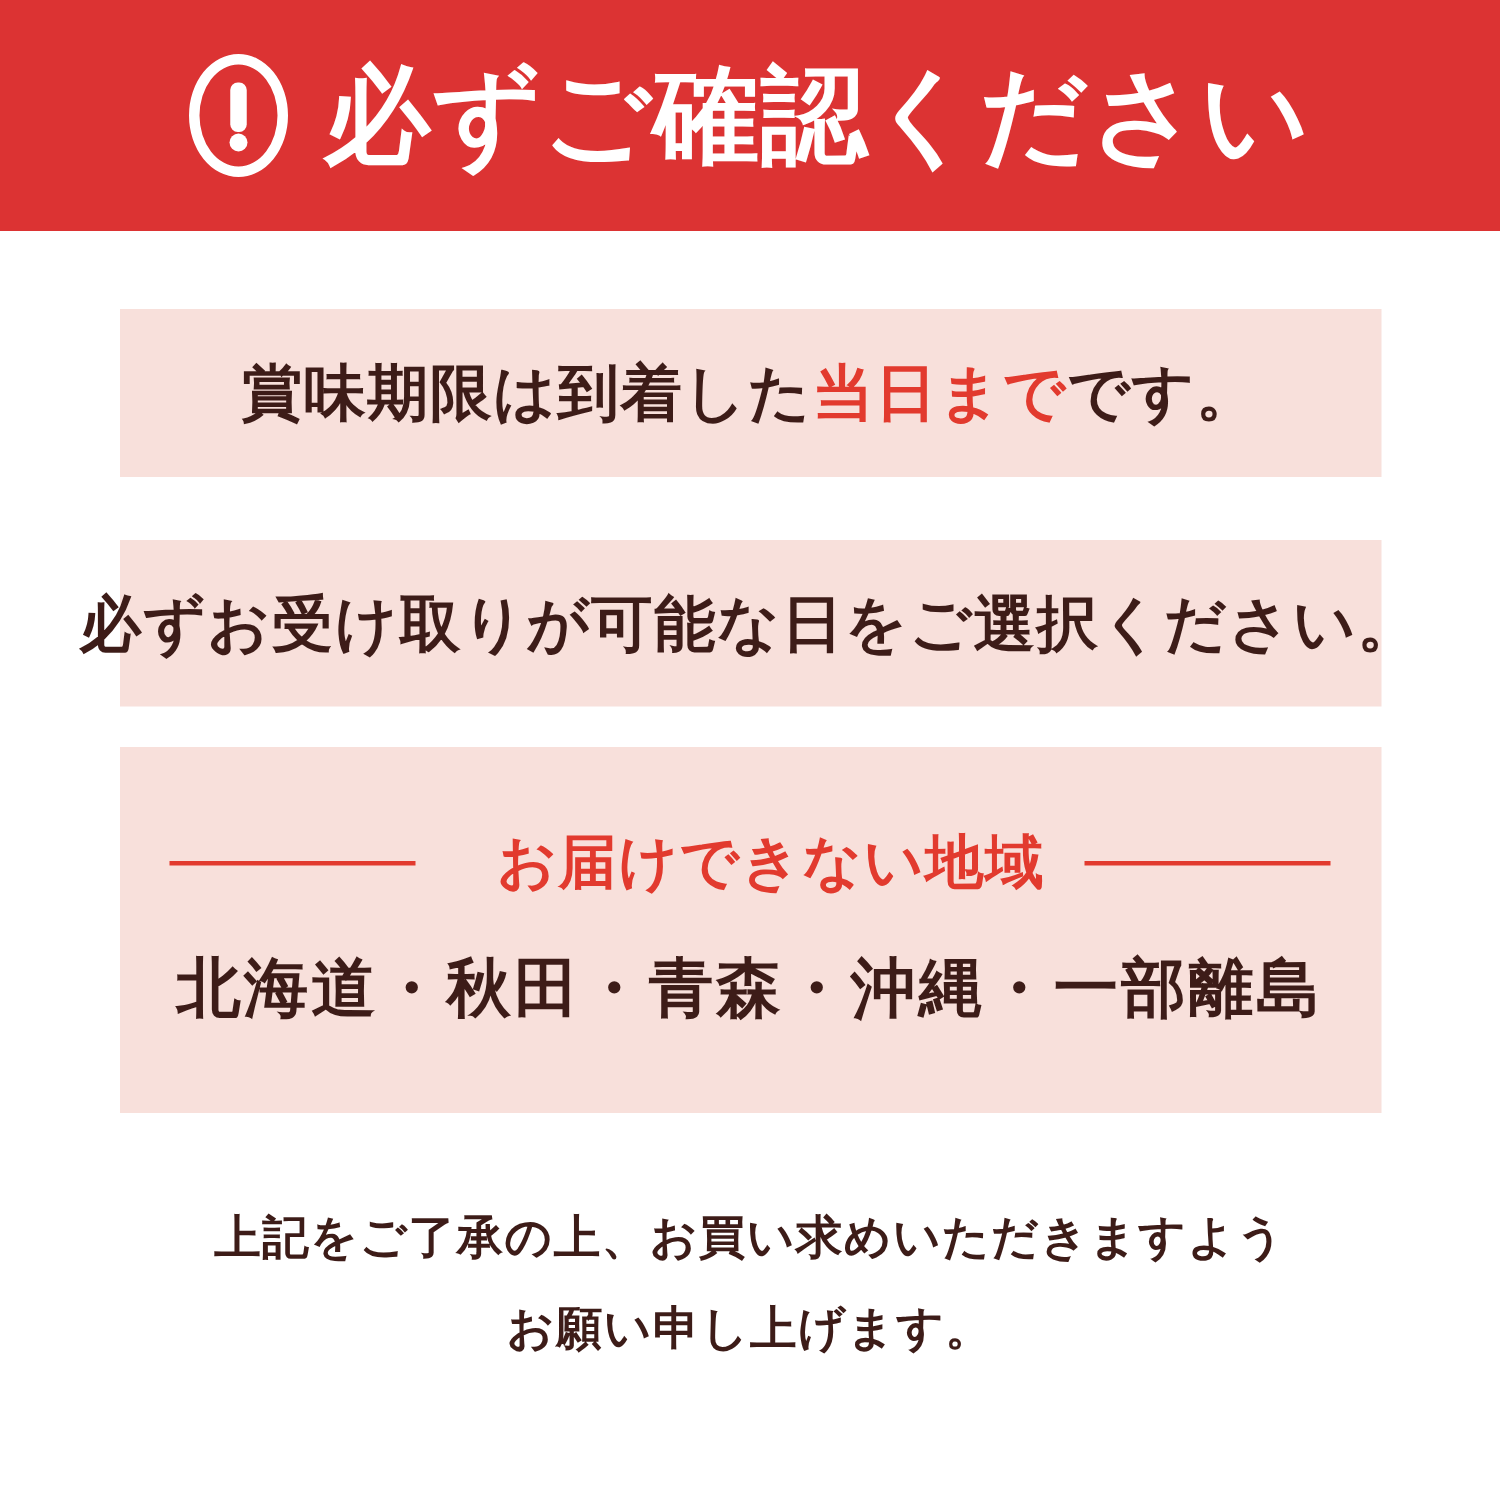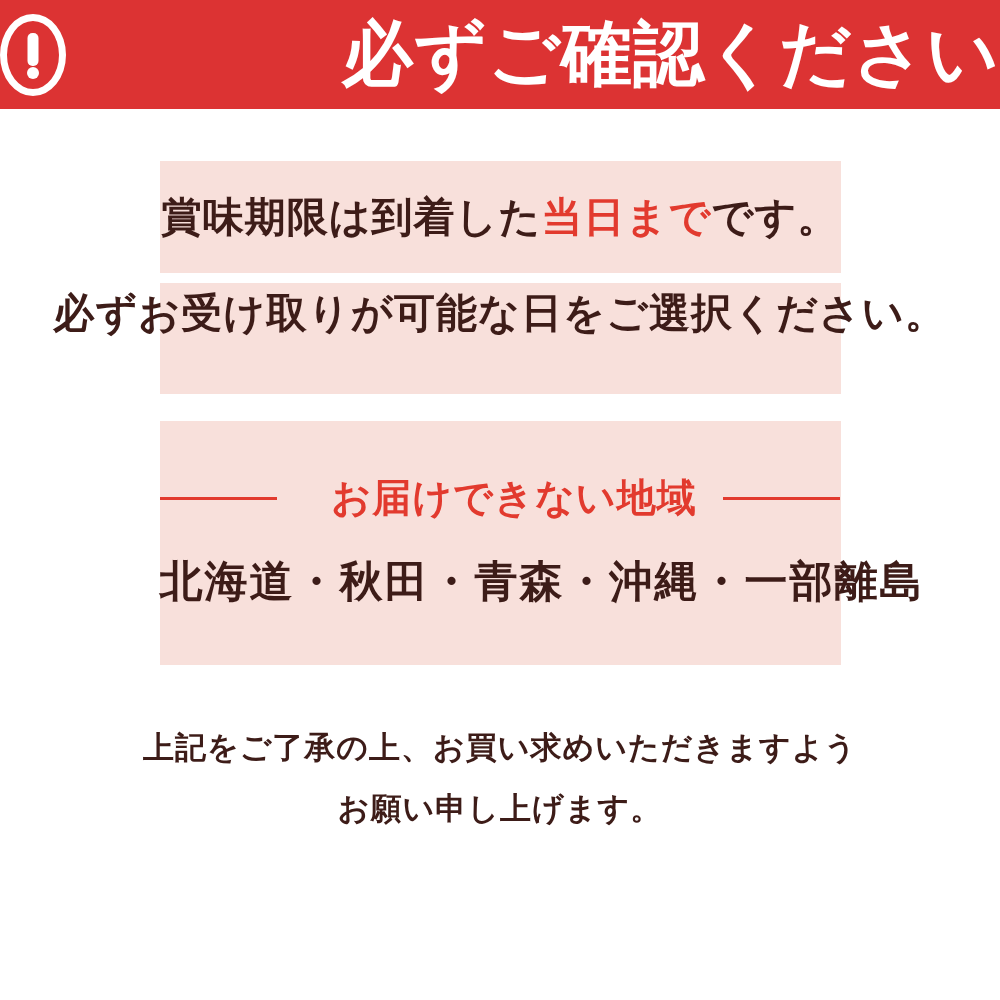--- a/index.html
+++ b/index.html
@@ -21,25 +21,25 @@
   .page {
     width: 1000px;
     height: 1000px;
     background: var(--background);
     position: relative;
   }
 
   
   .banner {
     width: 1000px;
-    height: 109px;
+    height: 154px;
     background: var(--banner-red);
     display: flex;
     align-items: center;
-    justify-content: space-between;
+    justify-content: center;
     gap: 24px;
   }
   .alert-icon {
     width: 66px;
     height: 82px;
     border: 7px solid var(--banner-text);
     border-radius: 50%;
     position: relative;
     flex: 0 0 auto;
   }
@@ -66,40 +66,40 @@
   .banner-title {
     color: var(--banner-text);
     font-size: 71px;
     font-weight: 800;
     letter-spacing: 1px;
     white-space: nowrap;
   }
 
   
   .boxes {
-    width: 681px;
+    width: 841px;
     margin: 0 auto;
   }
   .notice-box {
     background: var(--box-pink);
     color: var(--text-dark);
     text-align: center;
   }
   .box-expiry {
     margin-top: 52px;
     height: 112px;
     display: flex;
     align-items: center;
     justify-content: center;
   }
   .box-pickup {
-    margin-top: 10px;
+    margin-top: 42px;
     height: 111px;
     display: flex;
-    align-items: flex-start;
+    align-items: center;
     justify-content: center;
   }
   .box-shipping {
     margin-top: 27px;
     padding: 33px 0 54px 0;
   }
   .box-text {
     font-size: 41px;
     font-weight: 600;
     letter-spacing: 1px;

